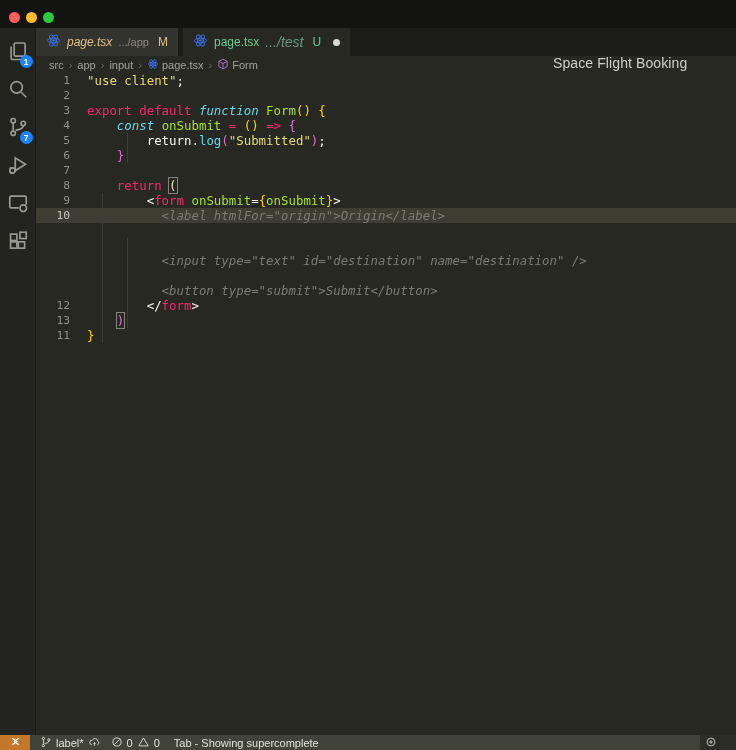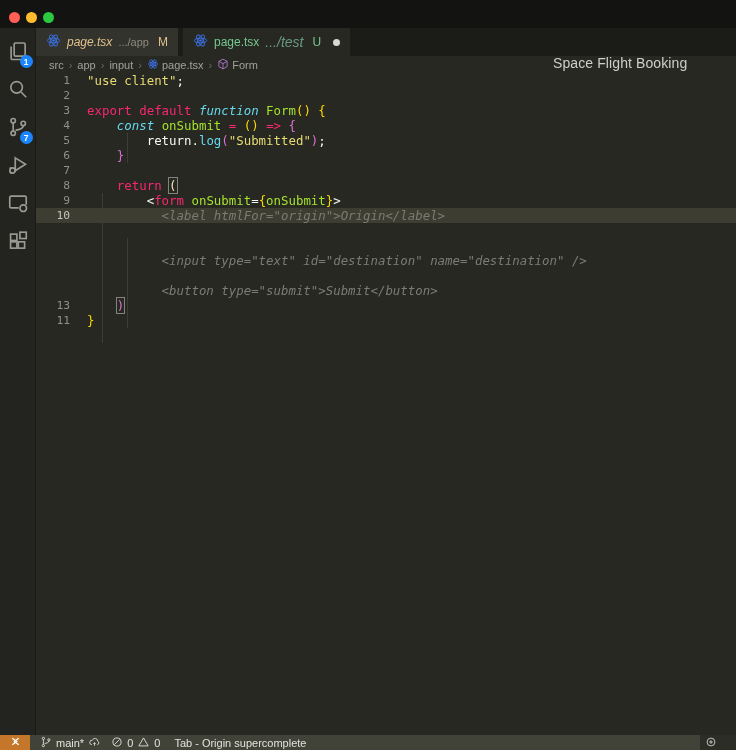--- a/index.html
+++ b/index.html
@@ -228,20 +228,21 @@
             <div class="row"><span class="gut">6</span><span class="code"><span>    </span><span class="tk-b2">}</span></span></div>
             <div class="row"><span class="gut">7</span><span class="code"></span></div>
             <div class="row"><span class="gut">8</span><span class="code"><span>    </span><span class="tk-kw">return</span><span class="tk-fg"> </span><span class="tk-b1x">(</span></span></div>
             <div class="row"><span class="gut">9</span><span class="code"><span>        </span><span class="tk-fg">&lt;</span><span class="tk-kw">form</span><span class="tk-fg"> </span><span class="tk-fn">onSubmit</span><span class="tk-fg">=</span><span class="tk-b1">{</span><span class="tk-fn">onSubmit</span><span class="tk-b1">}</span><span class="tk-fg">&gt;</span></span></div>
             <div class="row cur"><span class="gut">10</span><span class="code"><span>          </span><span class="tk-gh">&lt;label htmlFor="origin"&gt;Origin&lt;/label&gt;</span></span></div>
             <div class="row"><span class="gut"></span><span class="code"></span></div>
             <div class="row"><span class="gut"></span><span class="code"><span>          </span></span></div>
             <div class="row"><span class="gut"></span><span class="code"><span>          </span><span class="tk-gh">&lt;input type="text" id="destination" name="destination" /&gt;</span></span></div>
             <div class="row"><span class="gut"></span><span class="code"></span></div>
             <div class="row"><span class="gut"></span><span class="code"><span>          </span><span class="tk-gh">&lt;button type="submit"&gt;Submit&lt;/button&gt;</span></span></div>
+            <div class="row"><span class="gut">12</span><span class="code"><span>        </span><span class="tk-fg">&lt;/</span><span class="tk-kw">form</span><span class="tk-fg">&gt;</span></span></div>
             <div class="row"><span class="gut">13</span><span class="code"><span>    </span><span class="tk-b2x">)</span></span></div>
             <div class="row"><span class="gut">11</span><span class="code"><span class="tk-b1">}</span></span></div>
           </div>
       </div>
     </div>
   </div>
 
   <div class="statusbar">
     <div class="remote">
       <span>
@@ -253,21 +254,21 @@
     </div>
     <div class="sb-group">
       <span>
         <svg width="12" height="12" viewBox="0 0 16 16" fill="none" stroke="#e2e2da" stroke-width="1.2">
           <circle cx="4.5" cy="3.2" r="1.5"></circle>
             <circle cx="4.5" cy="12.8" r="1.5"></circle>
             <circle cx="11.8" cy="5.2" r="1.5"></circle>
           <path d="M4.5 4.7 v6.6 M11.8 6.7 c0 2.5 -3.4 2.7 -5.5 3.3"></path>
         </svg>
       </span>
-      <span>main*</span>
+      <span>label*</span>
       <span>
         <svg width="13" height="12" viewBox="0 0 16 16" fill="none" stroke="#e2e2da" stroke-width="1.1">
           <path d="M4.6 11.5 a2.9 2.9 0 1 1 .5 -5.75 A3.7 3.7 0 0 1 12.3 6.9 a2.4 2.4 0 0 1 -.6 4.6"></path>
           <path d="M8 13 V9 M6.4 10.4 8 8.8 9.6 10.4"></path>
         </svg>
       </span>
     </div>
     <div class="sb-group">
       <span>
         <svg width="12" height="12" viewBox="0 0 16 16" fill="none" stroke="#e2e2da" stroke-width="1.2">
@@ -276,21 +277,21 @@
         </svg>
       </span>
       <span>0</span>
       <span>
         <svg width="13" height="12" viewBox="0 0 16 16" fill="none" stroke="#e2e2da" stroke-width="1.2">
           <path d="M8 2.6 L14.2 13.2 H1.8 Z"></path>
         </svg>
       </span>
       <span>0</span>
     </div>
-    <div class="sb-msg">Tab - Origin supercomplete</div>
+    <div class="sb-msg">Tab - Showing supercomplete</div>
     <div class="sb-corner">
       <span>
         <svg width="12" height="12" viewBox="0 0 16 16" fill="none" stroke="#cfcfc8" stroke-width="1.2">
           <circle cx="8" cy="8" r="5.2"></circle>
             <path d="M8 5.5 V10.5 M5.5 8 H10.5"></path>
         </svg>
       </span>
     </div>
   </div>
 

